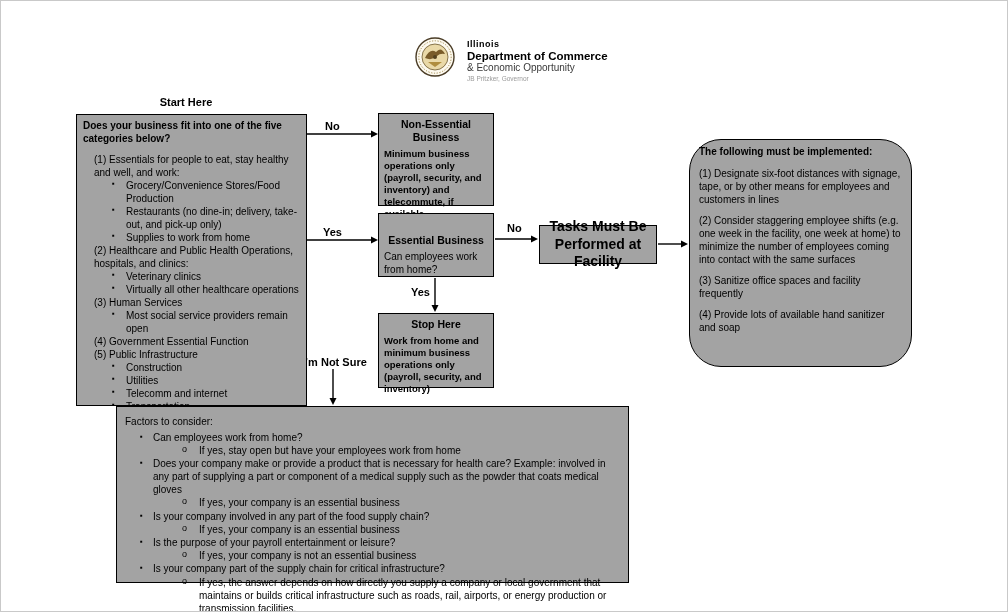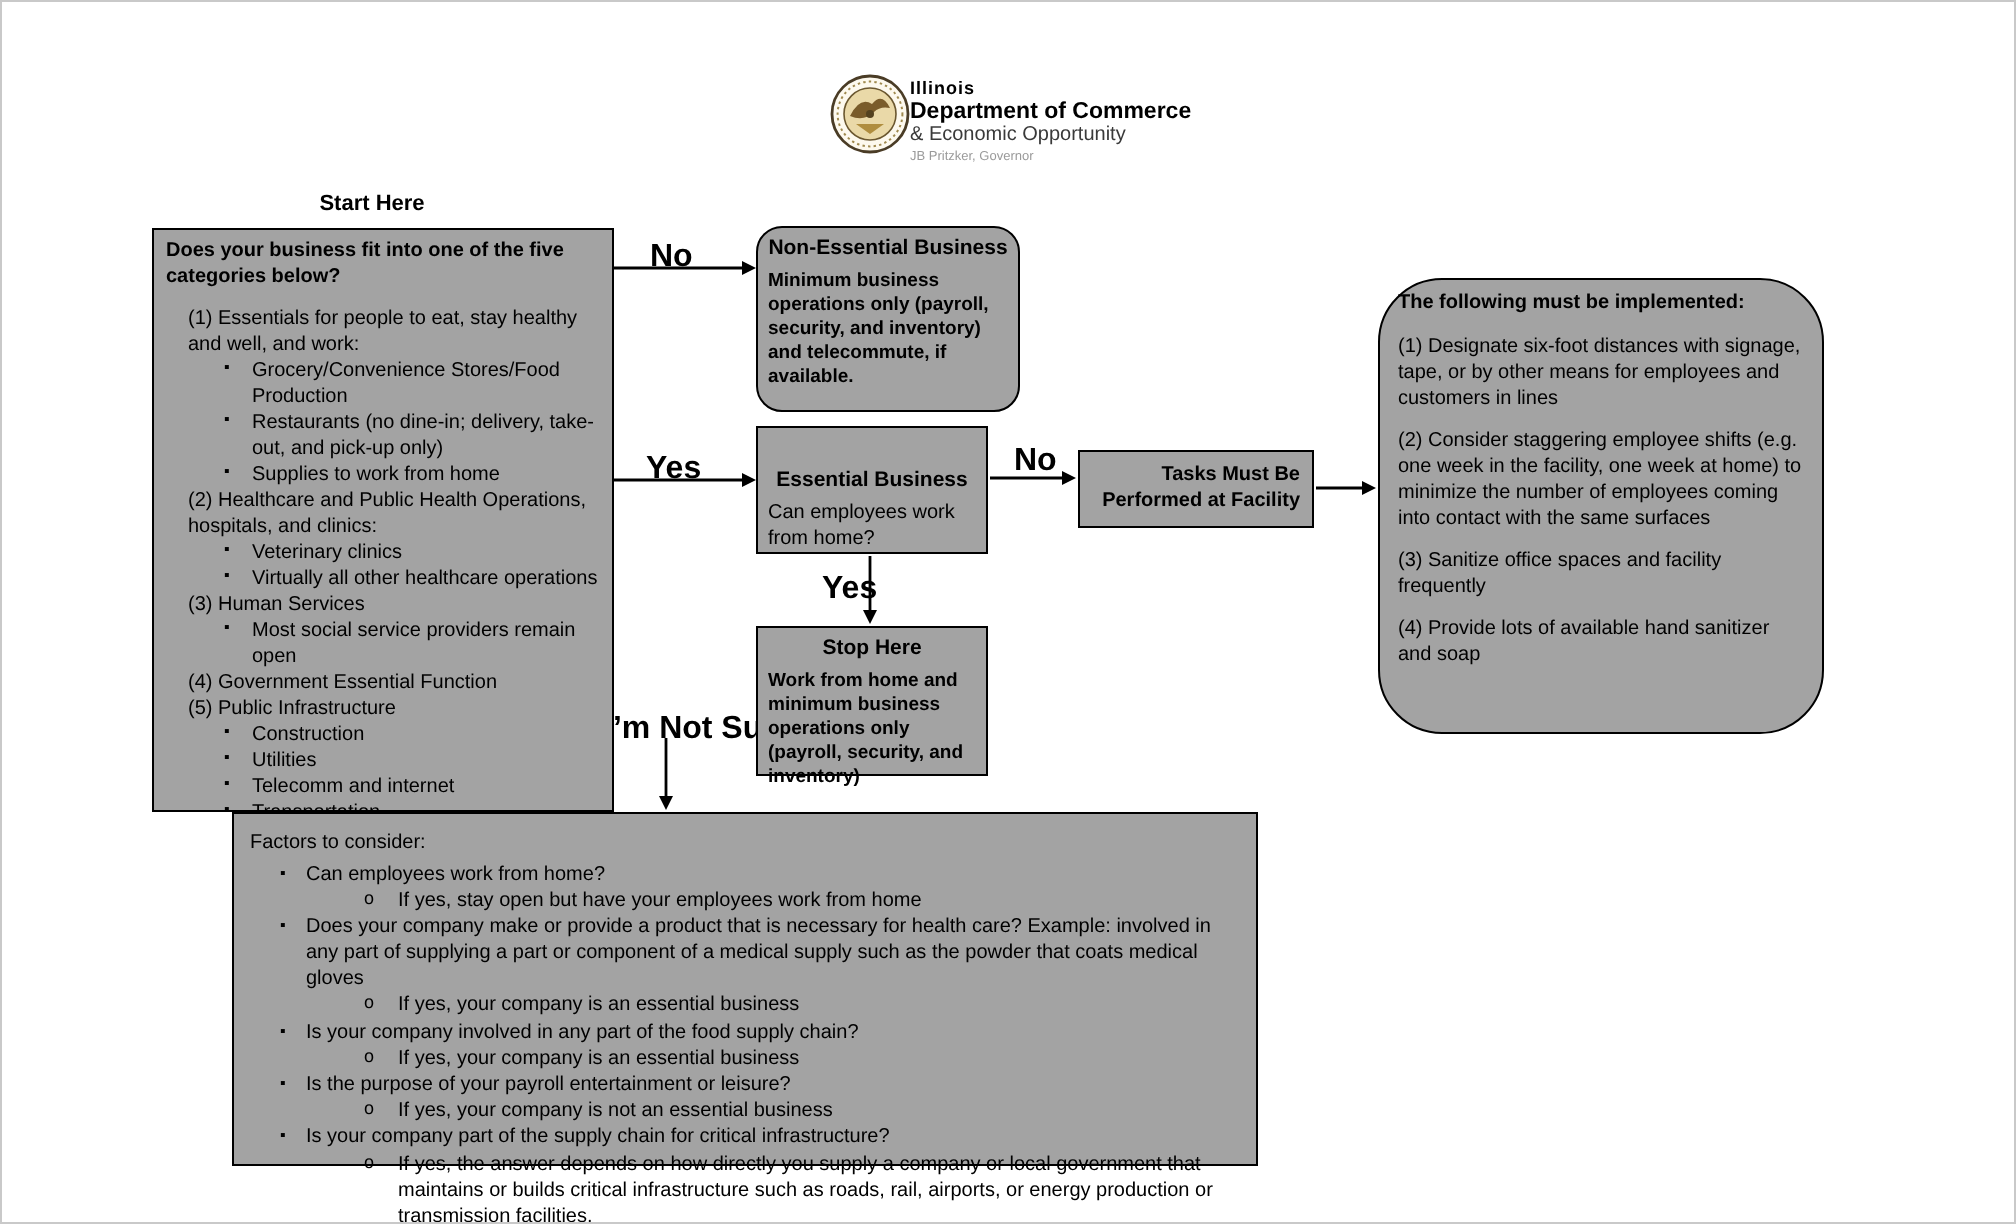--- a/index.html
+++ b/index.html
@@ -3,57 +3,57 @@
 <meta charset="utf-8">
 <style>
   * { margin:0; padding:0; box-sizing:border-box; }
   html,body { background:#fff; }
   body { font-family:"Liberation Sans", sans-serif; color:#000; }
   .canvas { position:relative; width:1008px; height:612px; background:#fff; border:1px solid #c9c9c9; overflow:hidden; }
 
   
   .header { position:absolute; left:414px; top:36px; display:flex; align-items:flex-start; }
   .seal { width:40px; height:40px; flex:0 0 auto; }
-  .org { padding-top:2px; }
+  .org { margin-left:12px; padding-top:2px; }
   .org-l1 { font-size:9px; font-weight:bold; letter-spacing:0.5px; }
   .org-l2 { font-size:11.5px; font-weight:bold; margin-top:1px; }
   .org-l3 { font-size:10px; color:#3a3a3a; }
   .org-tag { font-size:6.5px; color:#9a9a9a; margin-top:2px; }
 
   
   .node { position:absolute; border:1px solid #000; background:#a3a3a3; font-size:10px; line-height:1.25; }
   .node-title-c { font-weight:bold; text-align:center; font-size:10.5px; margin-bottom:4px; }
   .body-bold { font-weight:bold; font-size:9.5px; }
   .body-reg { font-size:10px; }
 
   .categories { left:75px; top:113px; width:231px; height:292px; padding:4px 6px; }
   .c-title { font-weight:bold; font-size:10px; line-height:1.3; margin-bottom:8px; }
   .c-item { font-size:10px; line-height:1.3;margin-left:11px; }
   .c-item.bullet { padding-left:32px; position:relative; }
   .c-item.bullet::before { content:"▪"; position:absolute; left:18px; top:0px; font-size:8px; }
 
-  .non-essential { left:377px; top:112px; width:132px; height:93px; padding:4px 5px;border-radius:13px; }
+  .non-essential { left:377px; top:112px; width:116px; height:93px; padding:4px 5px; }
   .essential { left:377px; top:212px; width:116px; height:64px; padding:20px 5px; }
-  .tasks { left:538px; top:224px; width:118px; height:39px; display:flex; align-items:center; justify-content:center; text-align:right; font-weight:bold; font-size:10px; padding:2px 6px; }
+  .tasks { left:538px; top:224px; width:118px; height:39px; display:flex; align-items:center; justify-content:center; text-align:center; font-weight:bold; font-size:14px; padding:2px 6px; }
   .stop { left:377px; top:312px; width:116px; height:75px; padding:4px 5px; }
 
   .implemented { left:688px; top:138px; width:223px; height:228px; padding:6px 9px;border-radius:32px; }
   .i-title { font-weight:bold; font-size:10px; margin-bottom:2px; }
   .i-item { font-size:10px; line-height:1.3; margin-top:8px; }
 
   .factors { left:115px; top:405px; width:513px; height:177px; padding:9px 8px; }
   .f-title { font-size:10px; margin-bottom:2px; }
   .f-item { font-size:10px; line-height:1.32; }
   .f-item.l1 { padding-left:28px; position:relative; }
   .f-item.l1::before { content:"▪"; position:absolute; left:15px; top:1px; font-size:8px; }
   .f-item.l2 { padding-left:74px; position:relative; }
   .f-item.l2::before { content:"o"; position:absolute; left:57px; top:0; font-size:9px; }
 
   
-  .flabel { position:absolute; font-weight:bold; font-size:16px; }
+  .flabel { position:absolute; font-weight:bold; font-size:11px; }
   .start-here { left:130px; top:95px; width:110px; text-align:center; font-size:11px; }
   .no-top  { left:324px; top:119px; }
   .yes-mid { left:322px; top:225px; }
   .no-right{ left:506px; top:221px; }
   .yes-down{ left:410px; top:285px; }
   .not-sure{ left:301px; top:355px; }
 
   .arrows { position:absolute; left:0; top:0; pointer-events:none; }
   .al { stroke:#000; stroke-width:1.4; }
 </style>

